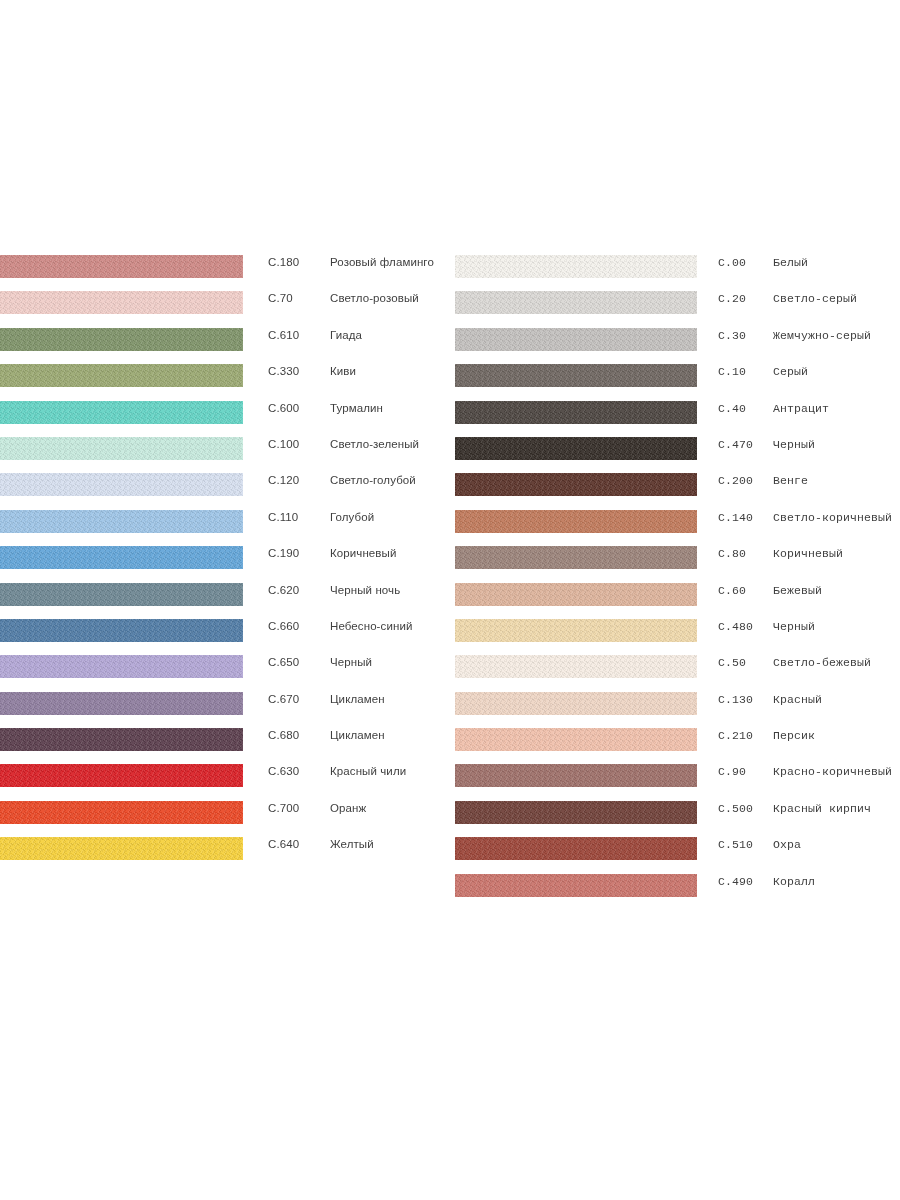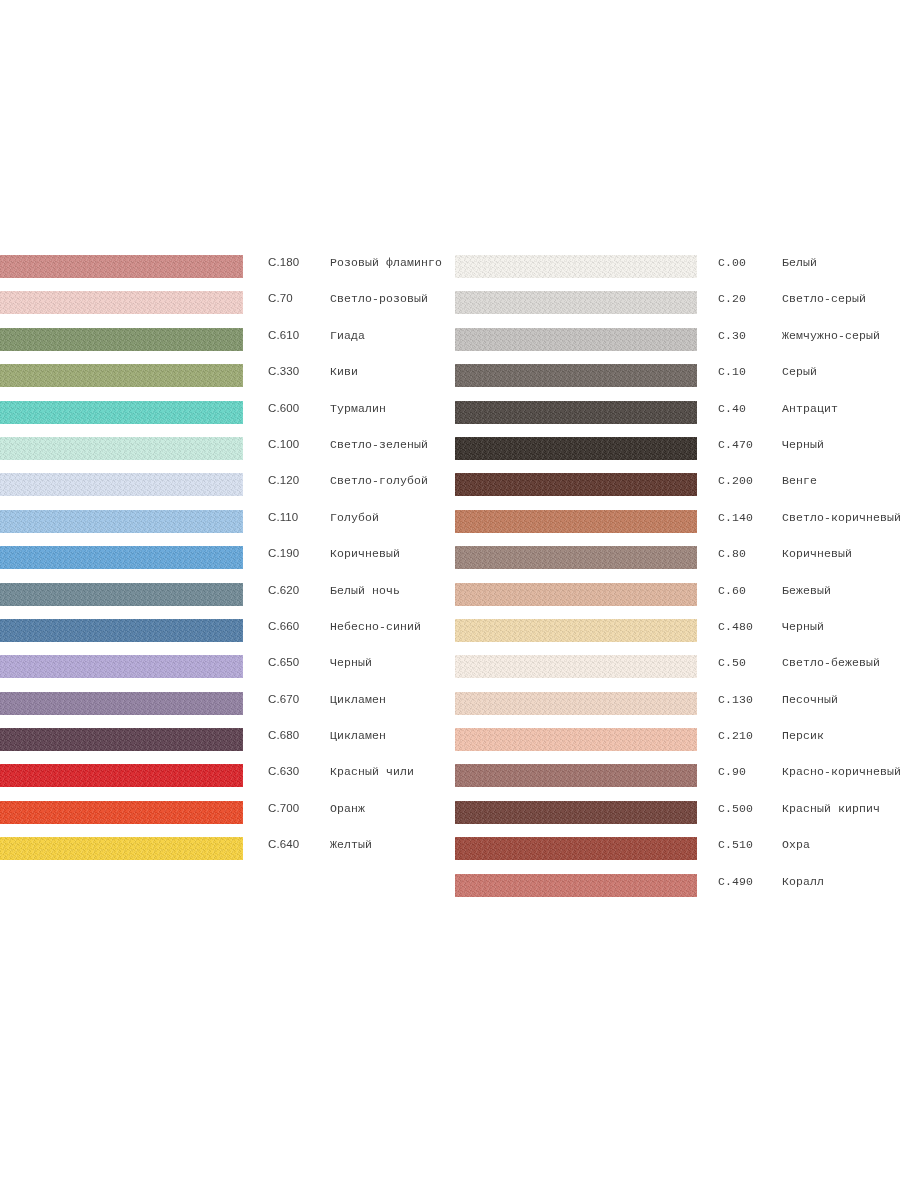--- a/index.html
+++ b/index.html
@@ -56,23 +56,23 @@
   }
   .swatch-name {
     position: absolute;
     top: 1px;
     font-size: 11.5px;
     letter-spacing: 0.1px;
     color: #3f3f3f;
     white-space: nowrap;
   }
   #column-left  .swatch-code { left: 268px; }
-  #column-left  .swatch-name { left: 330px; font-family: Liberation Mono, monospace; }
+  #column-left  .swatch-name { left: 330px; }
   #column-right .swatch-code { left: 263px; }
-  #column-right .swatch-name { left: 327px; text-align: right; }
+  #column-right .swatch-name { left: 318px; text-align: right; }
 </style>
 </head>
 <body>
 
 <div id="palette-page">
 
   <div class="color-column" id="column-left">
       <div class="swatch-row">
         <div class="swatch-chip" style="background-image: repeating-linear-gradient(118deg, rgba(255, 255, 255, 0.086) 0px, rgba(255, 255, 255, 0.086) 1px, rgba(0, 0, 0, 0.055) 1px, rgba(0, 0, 0, 0.055) 2px, rgba(255, 255, 255, 0) 2px, rgba(255, 255, 255, 0) 4px), repeating-linear-gradient(28deg, rgba(0, 0, 0, 0.05) 0px, rgba(0, 0, 0, 0.05) 1px, rgba(255, 255, 255, 0.07) 1px, rgba(255, 255, 255, 0.07) 3px), linear-gradient(rgb(205, 136, 132), rgb(205, 136, 132));"></div>
         <span class="swatch-code">C.180</span>
@@ -114,21 +114,21 @@
         <span class="swatch-name">Голубой</span>
       </div>
       <div class="swatch-row">
         <div class="swatch-chip" style="background-image: repeating-linear-gradient(118deg, rgba(255, 255, 255, 0.086) 0px, rgba(255, 255, 255, 0.086) 1px, rgba(0, 0, 0, 0.055) 1px, rgba(0, 0, 0, 0.055) 2px, rgba(255, 255, 255, 0) 2px, rgba(255, 255, 255, 0) 4px), repeating-linear-gradient(28deg, rgba(0, 0, 0, 0.05) 0px, rgba(0, 0, 0, 0.05) 1px, rgba(255, 255, 255, 0.07) 1px, rgba(255, 255, 255, 0.07) 3px), linear-gradient(rgb(98, 165, 216), rgb(98, 165, 216));"></div>
         <span class="swatch-code">C.190</span>
         <span class="swatch-name">Коричневый</span>
       </div>
       <div class="swatch-row">
         <div class="swatch-chip" style="background-image: repeating-linear-gradient(118deg, rgba(255, 255, 255, 0.086) 0px, rgba(255, 255, 255, 0.086) 1px, rgba(0, 0, 0, 0.055) 1px, rgba(0, 0, 0, 0.055) 2px, rgba(255, 255, 255, 0) 2px, rgba(255, 255, 255, 0) 4px), repeating-linear-gradient(28deg, rgba(0, 0, 0, 0.05) 0px, rgba(0, 0, 0, 0.05) 1px, rgba(255, 255, 255, 0.07) 1px, rgba(255, 255, 255, 0.07) 3px), linear-gradient(rgb(110, 135, 146), rgb(110, 135, 146));"></div>
         <span class="swatch-code">C.620</span>
-        <span class="swatch-name">Белый ночь</span>
+        <span class="swatch-name">Черный ночь</span>
       </div>
       <div class="swatch-row">
         <div class="swatch-chip" style="background-image: repeating-linear-gradient(118deg, rgba(255, 255, 255, 0.086) 0px, rgba(255, 255, 255, 0.086) 1px, rgba(0, 0, 0, 0.055) 1px, rgba(0, 0, 0, 0.055) 2px, rgba(255, 255, 255, 0) 2px, rgba(255, 255, 255, 0) 4px), repeating-linear-gradient(28deg, rgba(0, 0, 0, 0.05) 0px, rgba(0, 0, 0, 0.05) 1px, rgba(255, 255, 255, 0.07) 1px, rgba(255, 255, 255, 0.07) 3px), linear-gradient(rgb(80, 123, 165), rgb(80, 123, 165));"></div>
         <span class="swatch-code">C.660</span>
         <span class="swatch-name">Небесно-синий</span>
       </div>
       <div class="swatch-row">
         <div class="swatch-chip" style="background-image: repeating-linear-gradient(118deg, rgba(255, 255, 255, 0.086) 0px, rgba(255, 255, 255, 0.086) 1px, rgba(0, 0, 0, 0.055) 1px, rgba(0, 0, 0, 0.055) 2px, rgba(255, 255, 255, 0) 2px, rgba(255, 255, 255, 0) 4px), repeating-linear-gradient(28deg, rgba(0, 0, 0, 0.05) 0px, rgba(0, 0, 0, 0.05) 1px, rgba(255, 255, 255, 0.07) 1px, rgba(255, 255, 255, 0.07) 3px), linear-gradient(rgb(178, 166, 213), rgb(178, 166, 213));"></div>
         <span class="swatch-code">C.650</span>
         <span class="swatch-name">Черный</span>
@@ -217,21 +217,21 @@
         <span class="swatch-name">Черный</span>
       </div>
       <div class="swatch-row">
         <div class="swatch-chip" style="background-image: repeating-linear-gradient(118deg, rgba(255, 255, 255, 0.086) 0px, rgba(255, 255, 255, 0.086) 1px, rgba(0, 0, 0, 0.055) 1px, rgba(0, 0, 0, 0.055) 2px, rgba(255, 255, 255, 0) 2px, rgba(255, 255, 255, 0) 4px), repeating-linear-gradient(28deg, rgba(0, 0, 0, 0.05) 0px, rgba(0, 0, 0, 0.05) 1px, rgba(255, 255, 255, 0.07) 1px, rgba(255, 255, 255, 0.07) 3px), linear-gradient(rgb(245, 236, 227), rgb(245, 236, 227));"></div>
         <span class="swatch-code">C.50</span>
         <span class="swatch-name">Светло-бежевый</span>
       </div>
       <div class="swatch-row">
         <div class="swatch-chip" style="background-image: repeating-linear-gradient(118deg, rgba(255, 255, 255, 0.086) 0px, rgba(255, 255, 255, 0.086) 1px, rgba(0, 0, 0, 0.055) 1px, rgba(0, 0, 0, 0.055) 2px, rgba(255, 255, 255, 0) 2px, rgba(255, 255, 255, 0) 4px), repeating-linear-gradient(28deg, rgba(0, 0, 0, 0.05) 0px, rgba(0, 0, 0, 0.05) 1px, rgba(255, 255, 255, 0.07) 1px, rgba(255, 255, 255, 0.07) 3px), linear-gradient(rgb(238, 213, 196), rgb(238, 213, 196));"></div>
         <span class="swatch-code">C.130</span>
-        <span class="swatch-name">Песочный</span>
+        <span class="swatch-name">Красный</span>
       </div>
       <div class="swatch-row">
         <div class="swatch-chip" style="background-image: repeating-linear-gradient(118deg, rgba(255, 255, 255, 0.086) 0px, rgba(255, 255, 255, 0.086) 1px, rgba(0, 0, 0, 0.055) 1px, rgba(0, 0, 0, 0.055) 2px, rgba(255, 255, 255, 0) 2px, rgba(255, 255, 255, 0) 4px), repeating-linear-gradient(28deg, rgba(0, 0, 0, 0.05) 0px, rgba(0, 0, 0, 0.05) 1px, rgba(255, 255, 255, 0.07) 1px, rgba(255, 255, 255, 0.07) 3px), linear-gradient(rgb(240, 192, 171), rgb(240, 192, 171));"></div>
         <span class="swatch-code">C.210</span>
         <span class="swatch-name">Персик</span>
       </div>
       <div class="swatch-row">
         <div class="swatch-chip" style="background-image: repeating-linear-gradient(118deg, rgba(255, 255, 255, 0.086) 0px, rgba(255, 255, 255, 0.086) 1px, rgba(0, 0, 0, 0.055) 1px, rgba(0, 0, 0, 0.055) 2px, rgba(255, 255, 255, 0) 2px, rgba(255, 255, 255, 0) 4px), repeating-linear-gradient(28deg, rgba(0, 0, 0, 0.05) 0px, rgba(0, 0, 0, 0.05) 1px, rgba(255, 255, 255, 0.07) 1px, rgba(255, 255, 255, 0.07) 3px), linear-gradient(rgb(157, 111, 104), rgb(157, 111, 104));"></div>
         <span class="swatch-code">C.90</span>
         <span class="swatch-name">Красно-коричневый</span>

